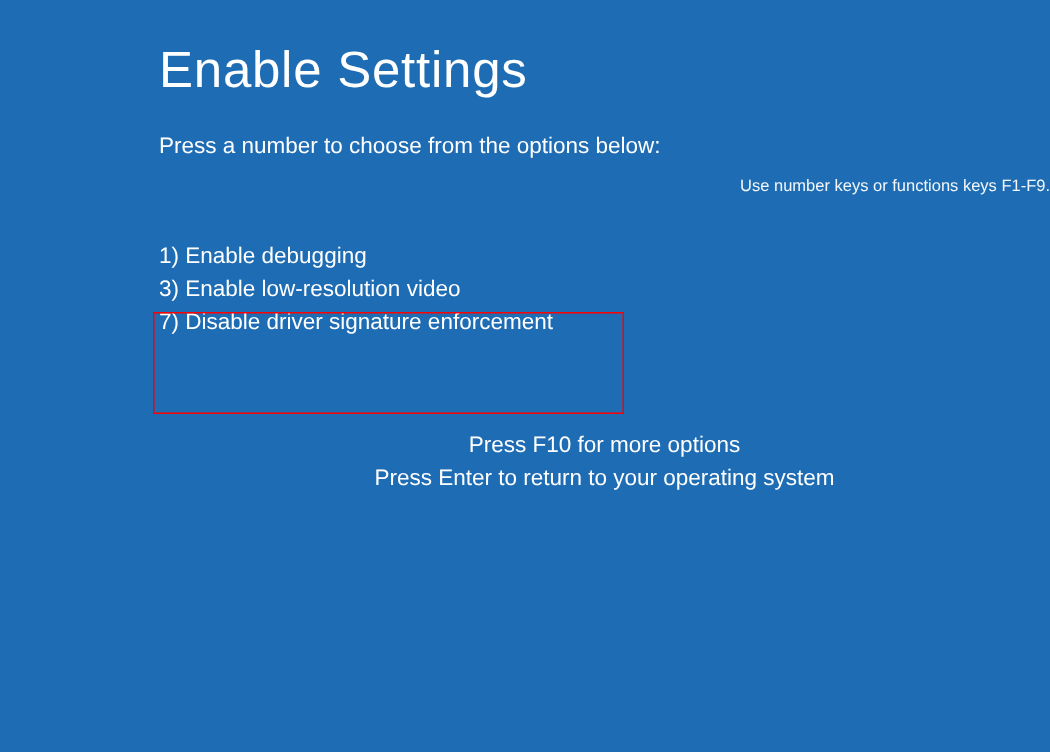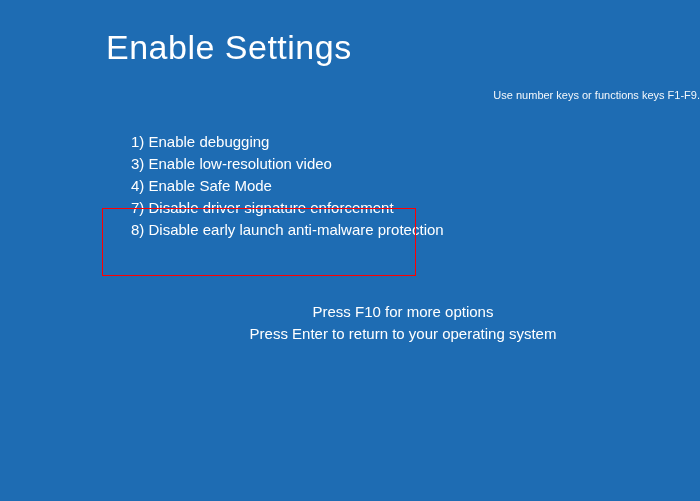--- a/index.html
+++ b/index.html
@@ -28,21 +28,20 @@
     }
     .hint {
       font-size: 11px;
       font-weight: 400;
       margin-bottom: 30px;
       opacity: 0.95;
       text-align: right;
     }
     .options {
       margin-bottom: 60px;
-      margin-left: 25px;
     }
     .option {
       font-size: 15px;
       font-weight: 400;
       line-height: 22px;
       padding: 0;
     }
     .highlight-box {
       position: absolute;
       border: 1.5px solid #ff0000;
@@ -60,27 +59,26 @@
       font-size: 15px;
       font-weight: 400;
       line-height: 22px;
     }
   </style>
 </head>
 <body>
 
 <div class="container">
   <h1 class="title">Enable Settings</h1>
+  <div class="subtitle">Press a number to choose from the options below:</div>
   <div class="hint">Use number keys or functions keys F1-F9.</div>
   <div class="options">
     <div class="option">1) Enable debugging</div>
     <div class="option">3) Enable low-resolution video</div>
-    <div class="option">4) Enable Safe Mode</div>
     <div class="option">7) Disable driver signature enforcement</div>
-    <div class="option">8) Disable early launch anti-malware protection</div>
   </div>
   <div class="footer">
     <div class="footer-line">Press F10 for more options</div>
     <div class="footer-line">Press Enter to return to your operating system</div>
   </div>
 </div>
 
 <div class="highlight-box"></div>
 
 </body></html>

